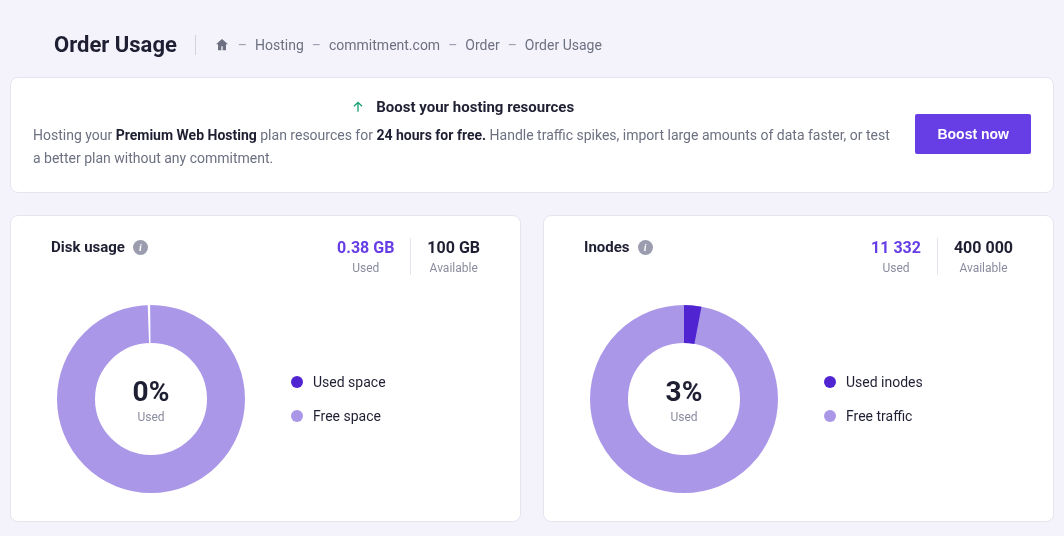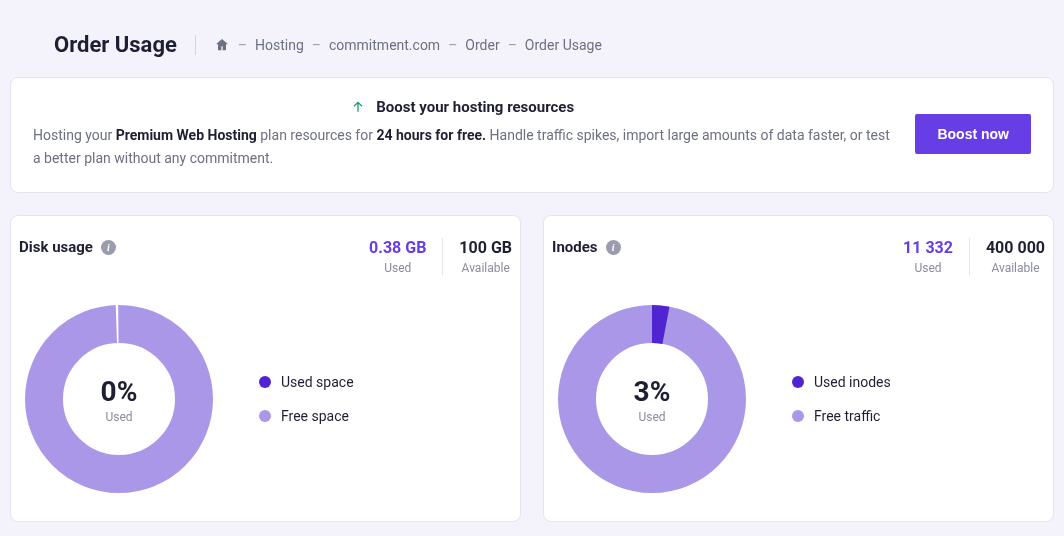--- a/index.html
+++ b/index.html
@@ -77,21 +77,21 @@
       font-size: 14px;
       font-weight: 700;
       cursor: pointer;
     }
     .grid {
       display: grid;
       grid-template-columns: 1fr 1fr;
       gap: 22px;
       margin-top: 22px;
     }
-    .usage-card { padding: 22px 8px; }
+    .usage-card { padding: 22px 40px; }
     .usage-head {
       display: flex;
       align-items: flex-start;
     }
     .u-title-wrap {
       display: flex;
       align-items: center;
       gap: 8px;
       flex: 1;
     }

